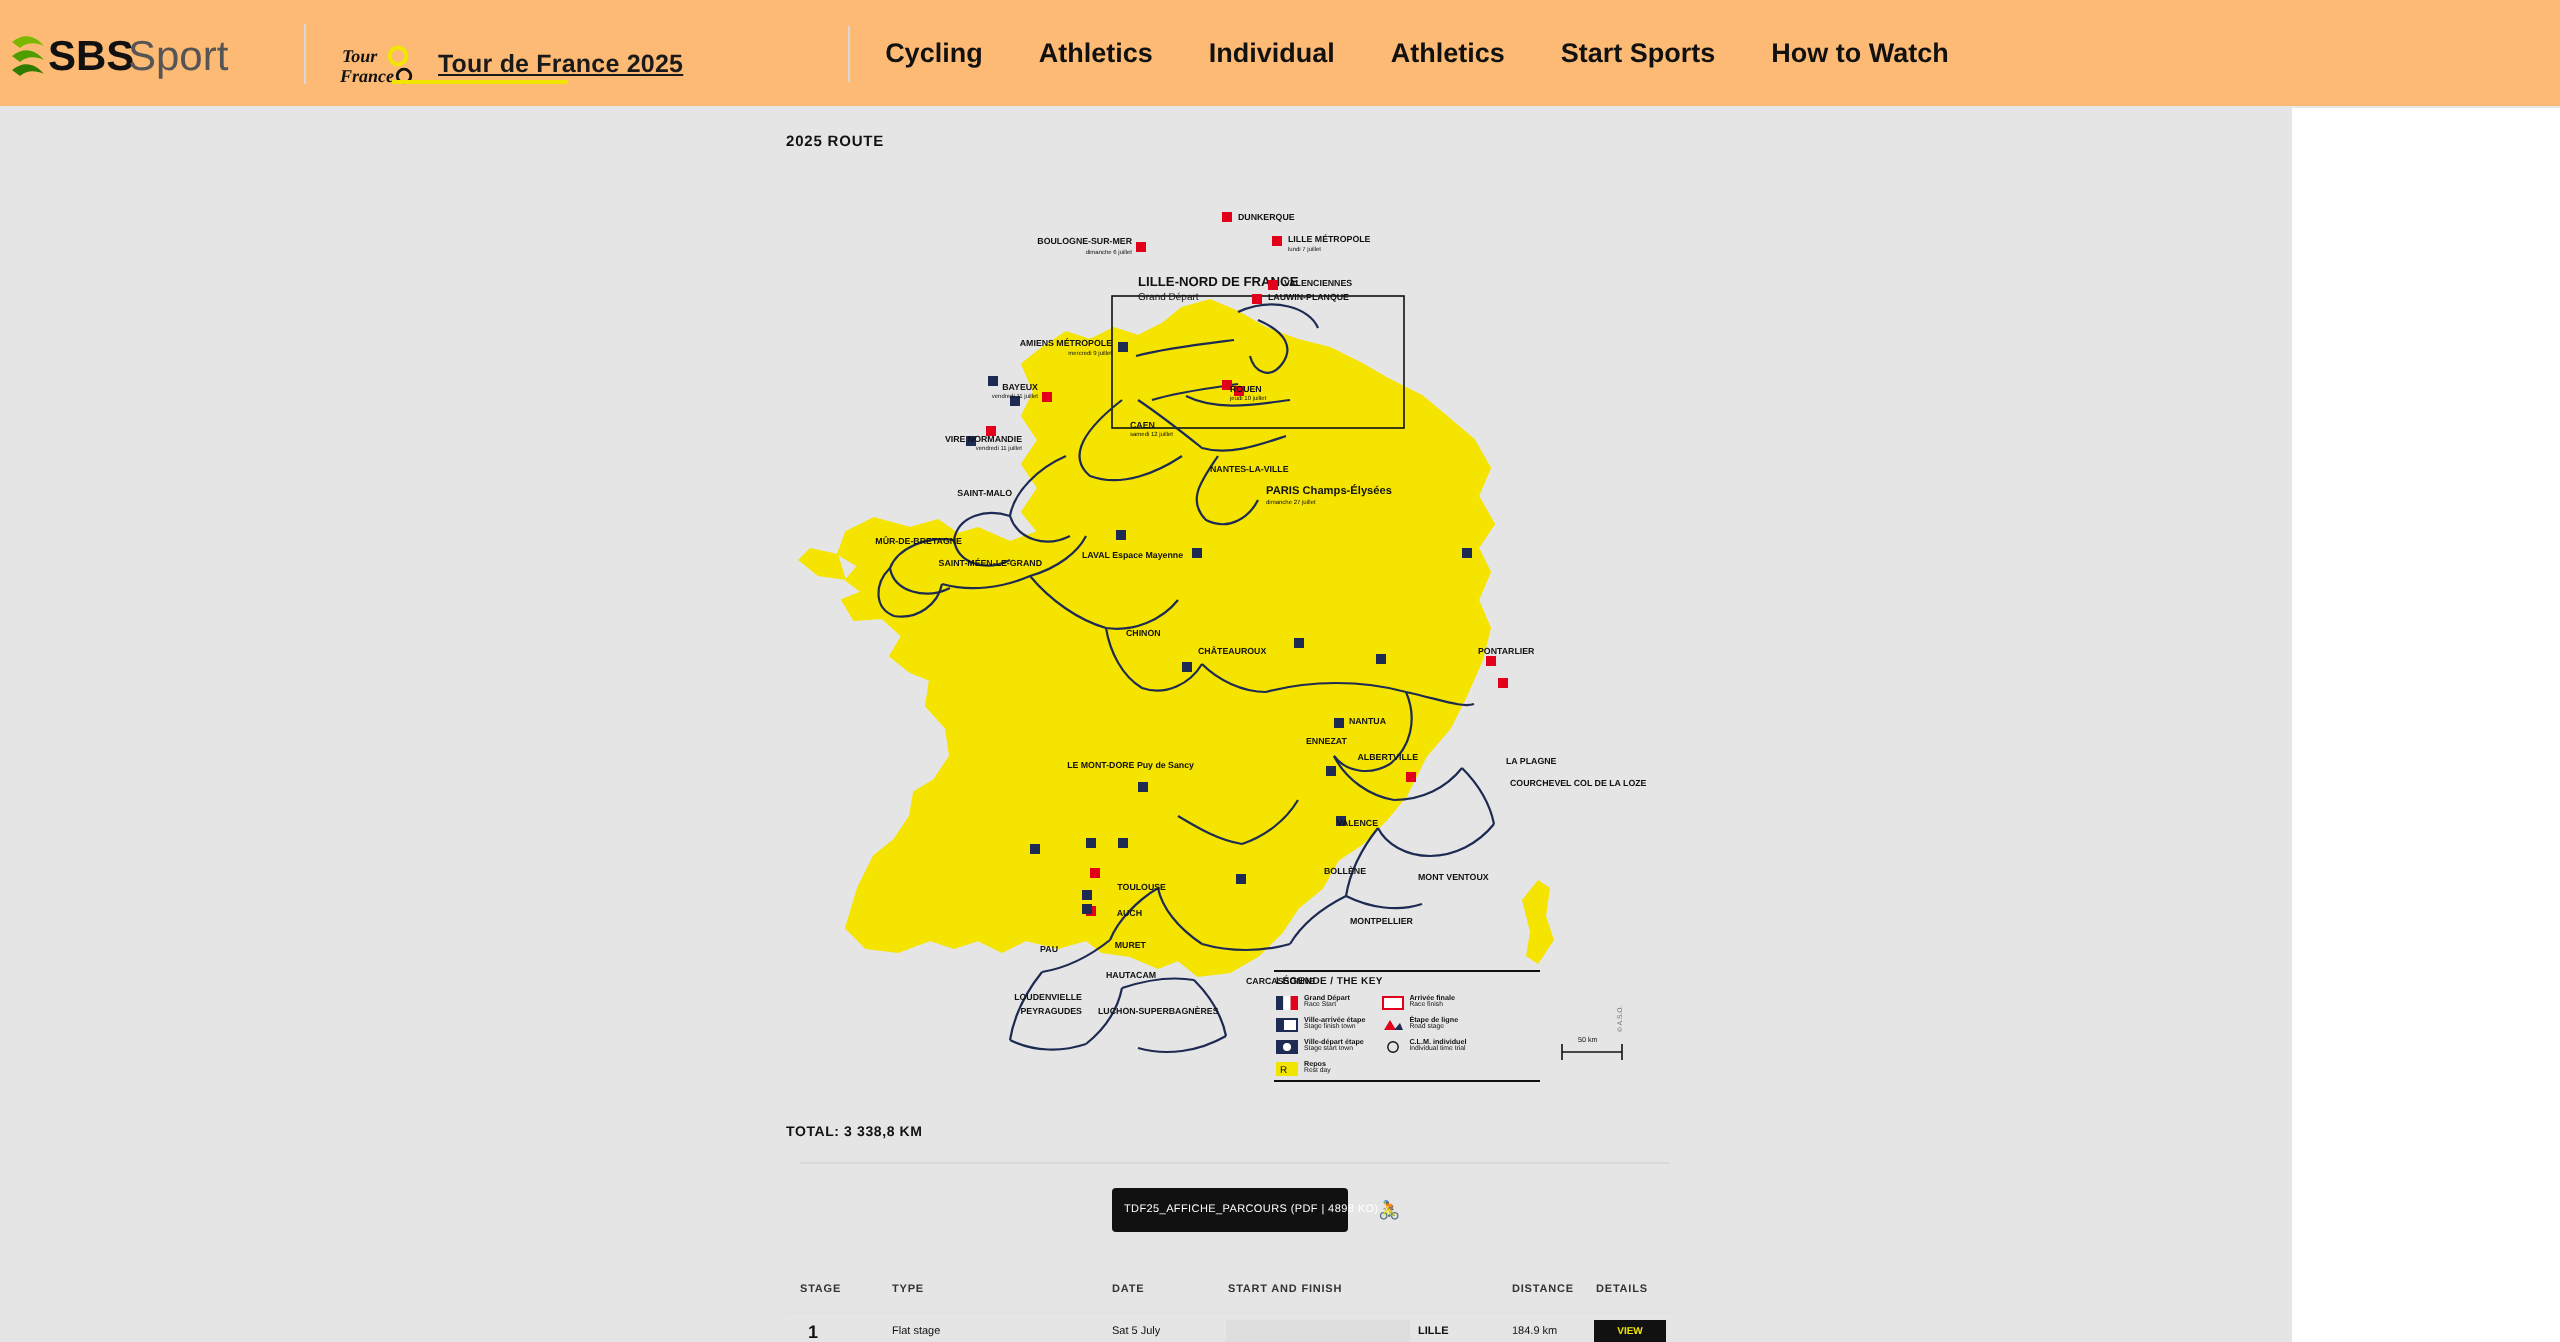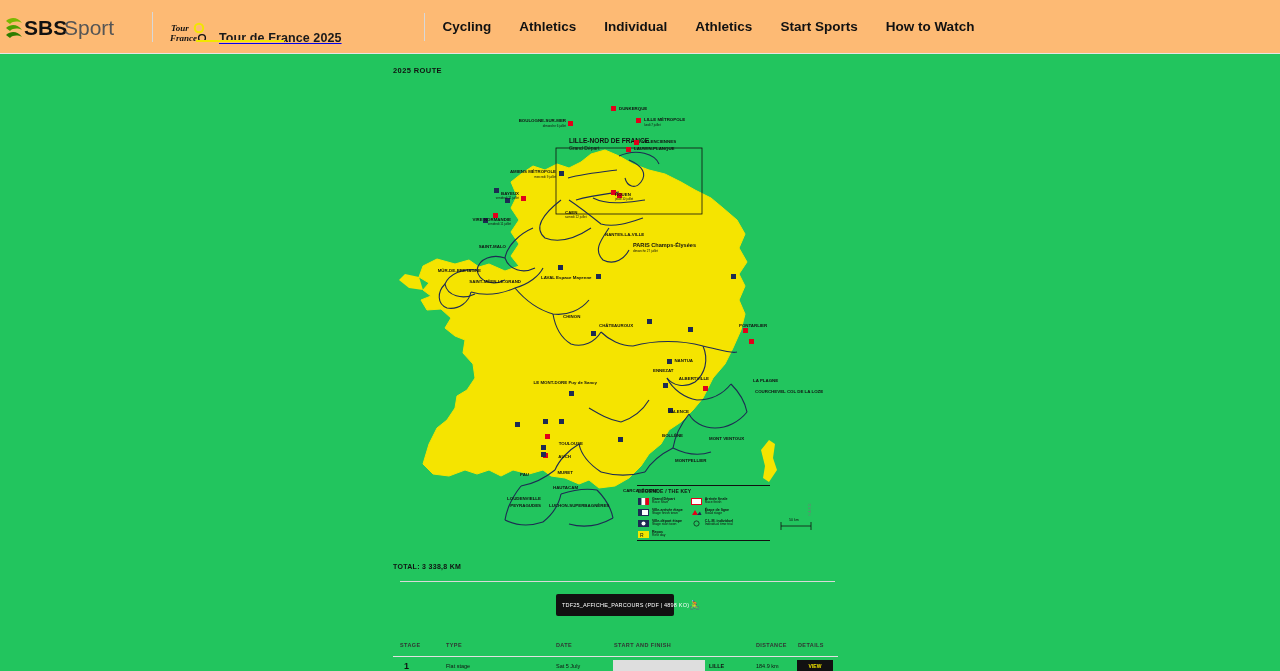--- a/index.html
+++ b/index.html
@@ -20,41 +20,42 @@
     display: flex; align-items: center;
   }
   .logo {
     display: flex; align-items: center; height: 32px;
     margin-left: 4px; padding-right: 14px;
   }
   .logo-mark { display: block; }
   .logo-divider {
     width: 1px; height: 30px; background: #d8d8d8; margin: 0 16px;
   }
-  .tdf-badge { display: flex; align-items: flex-end; gap: 8px; margin-top: 11px; }
+  .tdf-badge { display: flex; align-items: center; gap: 8px; margin-top: 11px; }
   .tdf-logo { display: block; }
   .tdf-text {
     font-size: 12.5px; font-weight: bold; color: #1a1a1a; letter-spacing: .1px;
     white-space: nowrap;
+    text-decoration: underline;
   }
   .tdf-underline {
     position: absolute; left: 196px; top: 40px; width: 88px; height: 2px;
     background: #f2e600;
   }
   .nav-divider {
     width: 1px; height: 28px; background: #d8d8d8; margin-left: 82px; margin-right: 18px;
   }
   .navlinks { display: flex; align-items: center; gap: 28px; justify-content: center; }
   .navlink {
     font-size: 13.5px; font-weight: bold; color: #111; text-decoration: none;
     white-space: nowrap; cursor: pointer;
   }
 
   
-  .page { position: absolute; top: 54px; left: 0; width: 1280px; height: 617px; background: #22c55e; }
+  .page { position: absolute; top: 54px; left: 0; width: 1146px; height: 617px; background: #e5e5e5; }
 
   .route-label {
     position: absolute; left: 393px; top: 12px;
     font-size: 7.5px; font-weight: bold; color: #111; letter-spacing: .4px;
   }
 
   .map-wrap {
     position: absolute; left: 393px; top: 24px; width: 448px; height: 452px;
   }
   .map-svg { display: block; }

